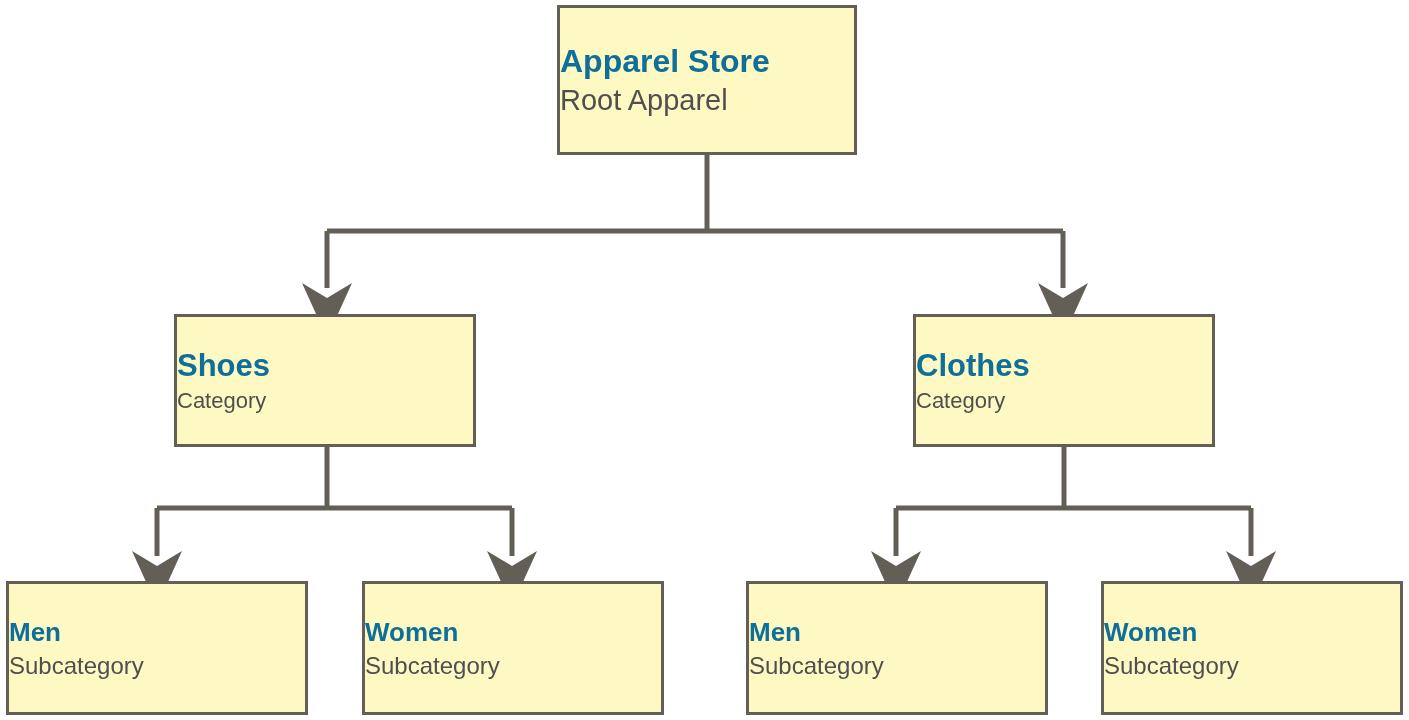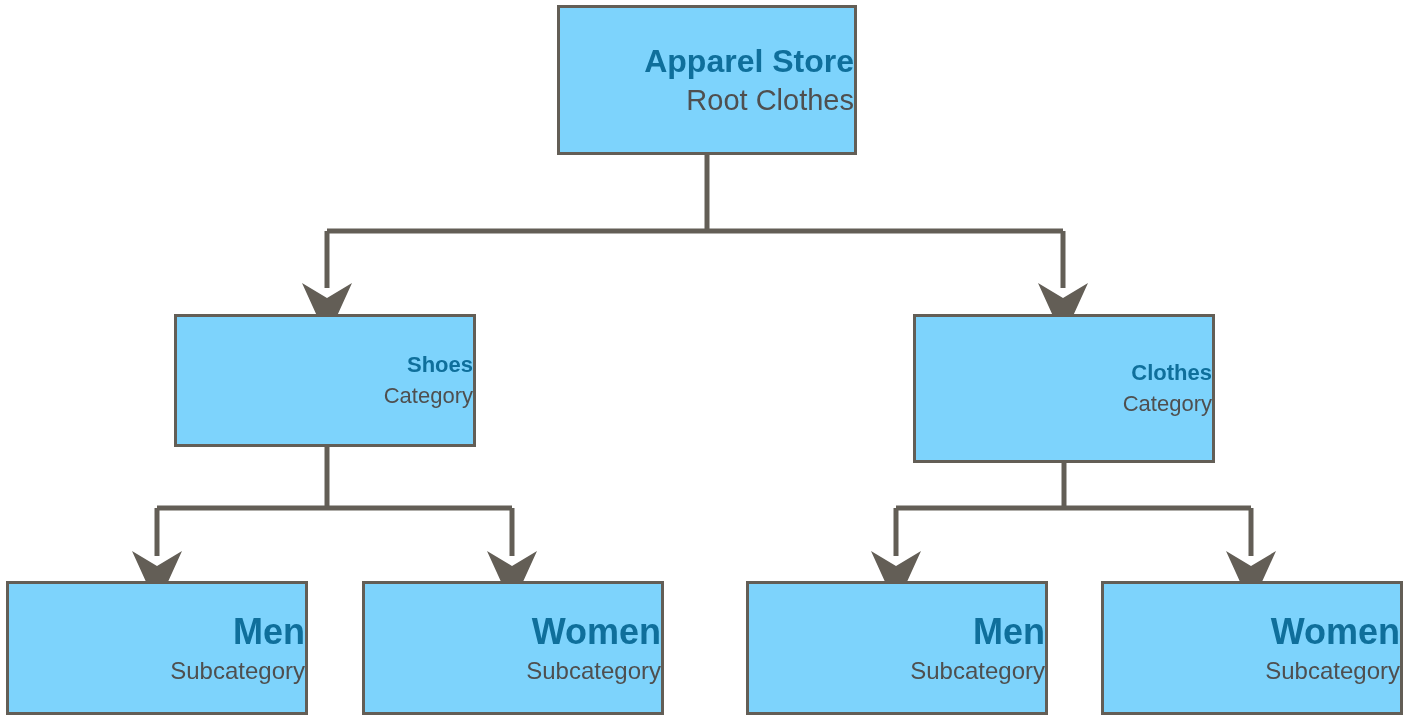--- a/index.html
+++ b/index.html
@@ -21,47 +21,47 @@
     position: absolute;
     left: 0;
     top: 0;
     width: 1409px;
     height: 720px;
     pointer-events: none;
   }
   .node {
     position: absolute;
     box-sizing: border-box;
-    background: #7dd3fc;
+    background: #fef9c3;
     border: 3px solid #635E56;
     display: flex;
     flex-direction: column;
-    align-items: flex-end;
+    align-items: flex-start;
     justify-content: center;
     text-align: center;
     line-height: 1.0;
   }
   .node-title {
     font-size: 31px;
     font-weight: bold;
     color: #0F6F9B;
     letter-spacing: 0px;
     white-space: nowrap;
   }
   .node-subtitle {
     font-size: 22px;
     font-weight: normal;
     color: #4F4F4F;
     white-space: nowrap;
     margin-top: 9px;
   }
   .node.root .node-title { font-size: 32px; }
   .node.root .node-subtitle { font-size: 29px; }
-  .node.level2 .node-title { font-size: 22px; }
-  .node.level3 .node-title { font-size: 36px; }
+  .node.level2 .node-title { font-size: 31px; }
+  .node.level3 .node-title { font-size: 26px; }
   .node.level3 .node-subtitle { font-size: 24px; }
 </style>
 </head>
 <body>
 
 <div id="canvas">
 
   <svg id="edge-layer" viewBox="0 0 1409 720" width="1409" height="720" xmlns="http://www.w3.org/2000/svg">
     <defs>
       <marker id="arrowhead" markerWidth="12" markerHeight="10" refX="1.0" refY="5" orient="auto" markerUnits="strokeWidth">
@@ -80,29 +80,29 @@
     <path d="M 512,508 L 512,556" stroke="#635E56" stroke-width="5" fill="none" marker-end="url(#arrowhead)"></path>
 
     <path d="M 1064,447 L 1064,508" stroke="#635E56" stroke-width="5" fill="none"></path>
     <path d="M 896,508 L 1251,508" stroke="#635E56" stroke-width="5" fill="none"></path>
     <path d="M 896,508 L 896,556" stroke="#635E56" stroke-width="5" fill="none" marker-end="url(#arrowhead)"></path>
     <path d="M 1251,508 L 1251,556" stroke="#635E56" stroke-width="5" fill="none" marker-end="url(#arrowhead)"></path>
   </svg>
 
   <div class="node root" style="left:557px; top:5px; width:300px; height:150px;">
     <div class="node-title">Apparel Store</div>
-    <div class="node-subtitle">Root Clothes</div>
+    <div class="node-subtitle">Root Apparel</div>
   </div>
 
   <div class="node level2" style="left:174px; top:314px; width:302px; height:133px;">
     <div class="node-title">Shoes</div>
     <div class="node-subtitle">Category</div>
   </div>
 
-  <div class="node level2" style="left:913px; top:314px; width:302px; height:149px;padding-left:36px;">
+  <div class="node level2" style="left:913px; top:314px; width:302px; height:133px;">
     <div class="node-title">Clothes</div>
     <div class="node-subtitle">Category</div>
   </div>
 
   <div class="node level3" style="left:6px; top:581px; width:302px; height:134px;">
     <div class="node-title">Men</div>
     <div class="node-subtitle">Subcategory</div>
   </div>
 
   <div class="node level3" style="left:362px; top:581px; width:302px; height:134px;">

